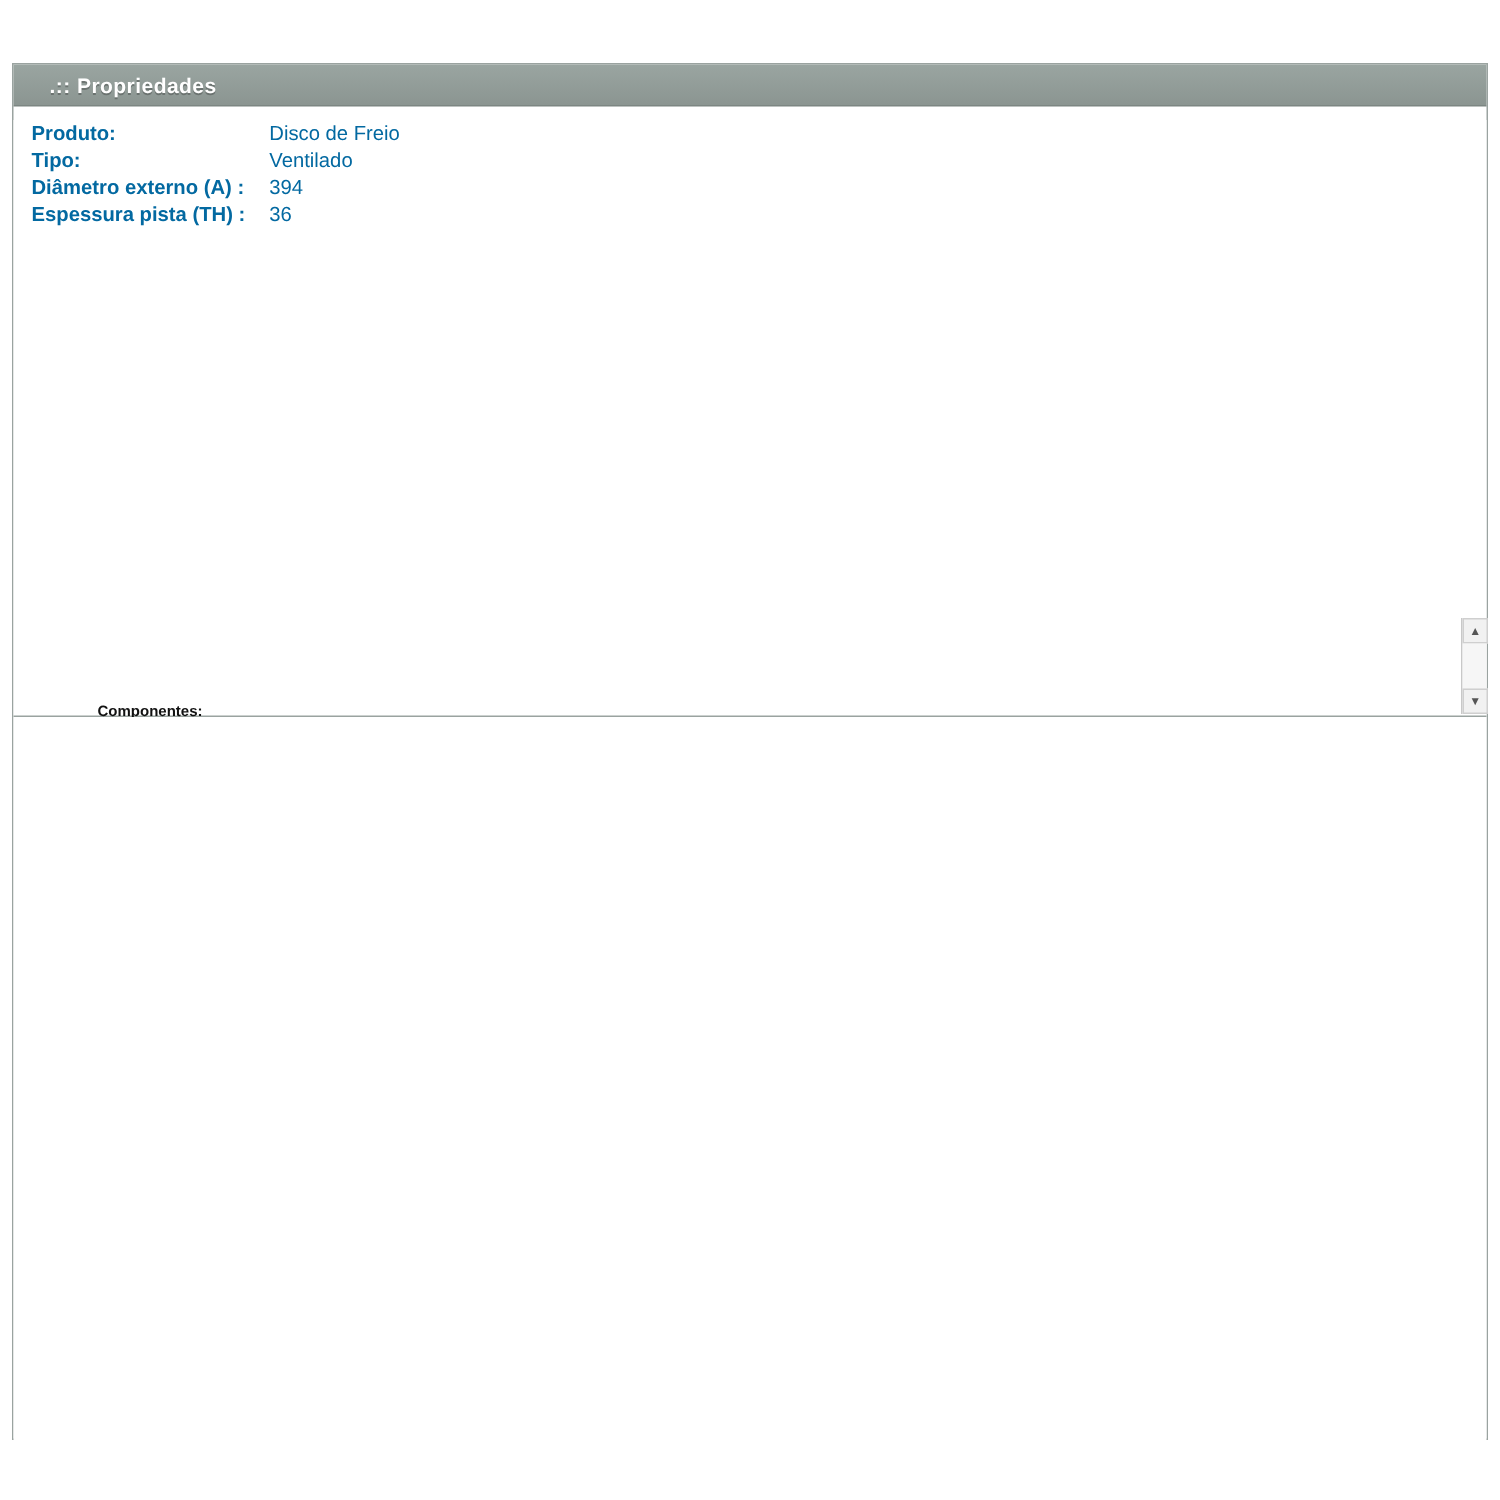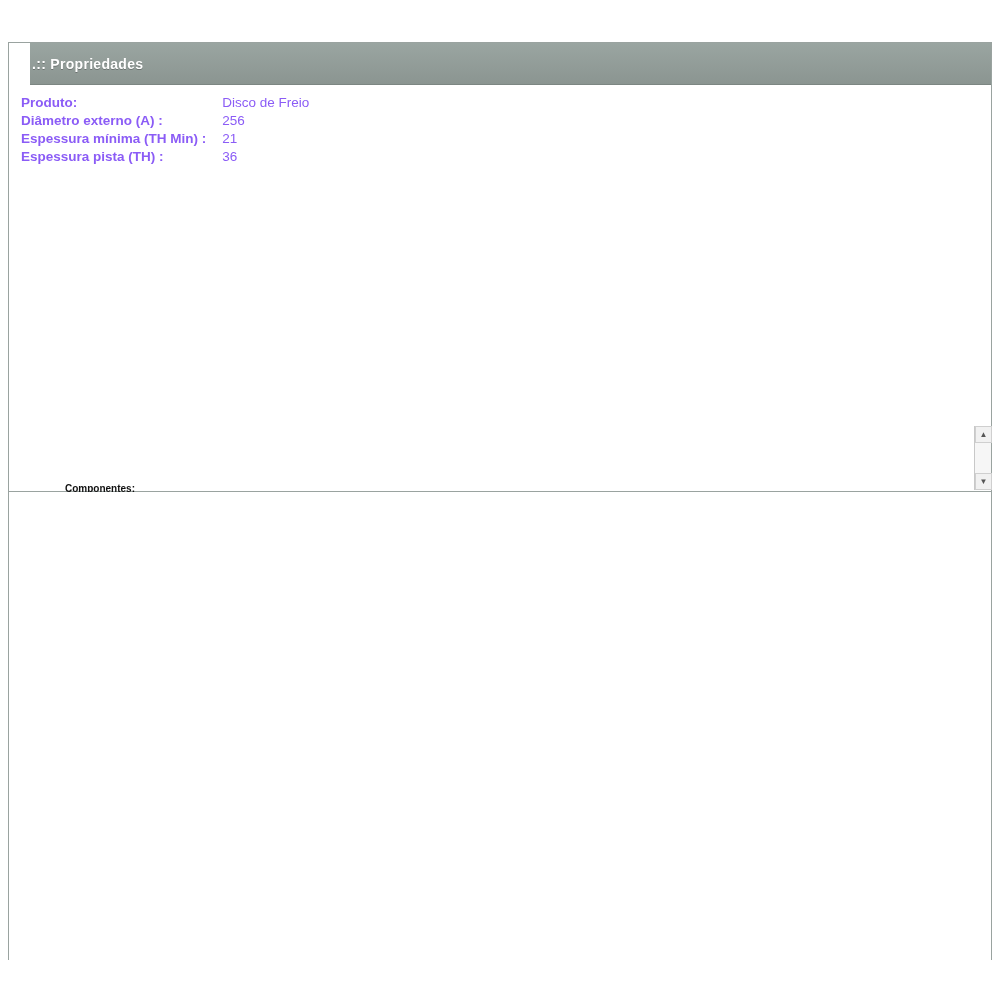--- a/index.html
+++ b/index.html
@@ -20,29 +20,28 @@
     top: 42px;
     width: 984px;
     height: 918px;
     border: 1px solid #9aa3a0;
     background: #ffffff;
     box-sizing: border-box;
   }
 
   
   .titlebar {
-    height: 42px;
+    height: 28px;
     background: #8f9a96;
     background: linear-gradient(to bottom, #9aa5a1 0%, #8b9591 100%);
     border-bottom: 1px solid #7c8682;
     display: flex;
     align-items: center;
-    padding-left: 2px;
-    box-sizing: border-box;
-    margin-left: 21px;
+    padding-left: 24px;
+    box-sizing: border-box;
   }
   .titlebar .title {
     color: #ffffff;
     font-size: 14px;
     font-weight: bold;
     letter-spacing: 0.3px;
     text-shadow: 0 1px 0 rgba(0,0,0,0.25);
   }
 
   
@@ -53,21 +52,21 @@
     box-sizing: border-box;
     background: #ffffff;
   }
 
   table.props {
     border-collapse: collapse;
     margin: 9px 0 0 8px;
   }
   table.props td {
     font-size: 13.5px;
-    color: #8b5cf6;
+    color: #0369a1;
     padding: 0 0 1px 4px;
     line-height: 17px;
     white-space: nowrap;
   }
   table.props td.label {
     font-weight: bold;
     padding-right: 12px;
   }
   table.props td.value {
     font-weight: normal;
@@ -131,26 +130,26 @@
 
   <div class="props-panel">
 
     <table class="props">
       <tbody>
           <tr>
         <td class="label">Produto:</td>
         <td class="value">Disco de Freio</td>
       </tr>
       <tr>
+        <td class="label">Tipo:</td>
+        <td class="value">Ventilado</td>
+      </tr>
+      <tr>
         <td class="label">Diâmetro externo (A) :</td>
-        <td class="value">256</td>
-      </tr>
-      <tr>
-        <td class="label">Espessura mínima (TH Min) :</td>
-        <td class="value">21</td>
+        <td class="value">394</td>
       </tr>
       <tr>
         <td class="label">Espessura pista (TH) :</td>
         <td class="value">36</td>
       </tr>
     </tbody>
       </table>
 
     <div class="components-label">Componentes:</div>
 

